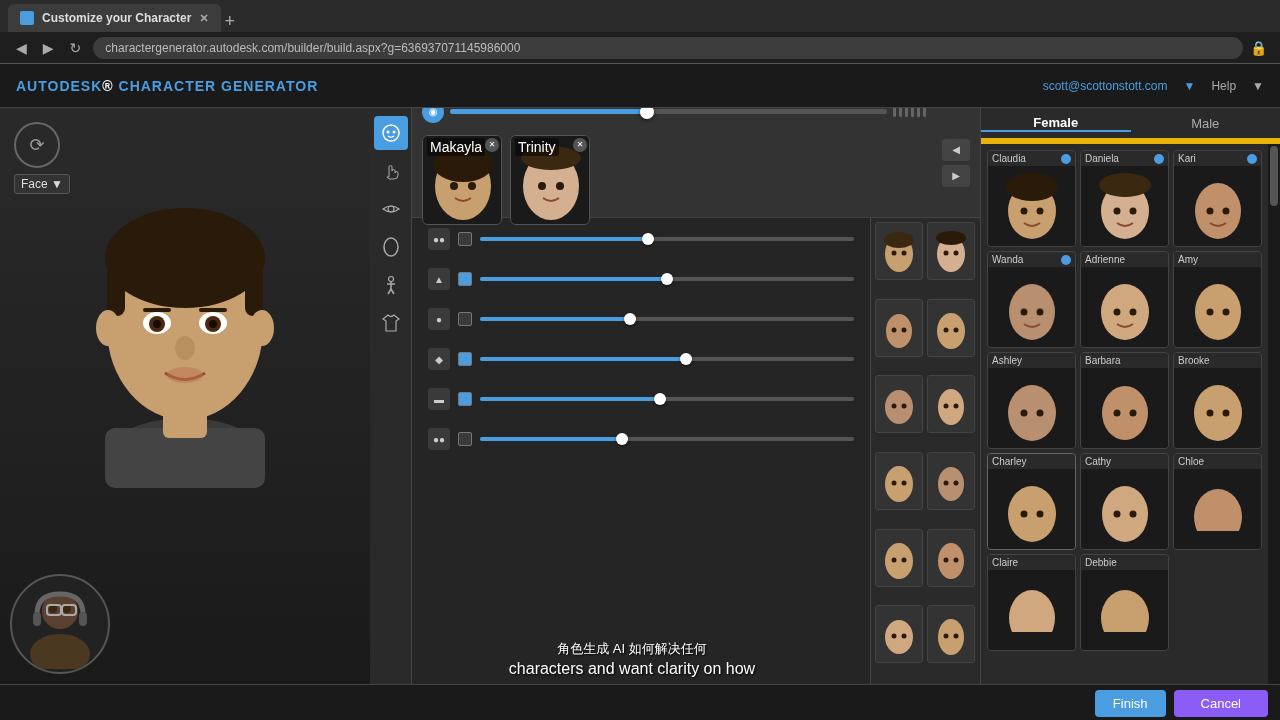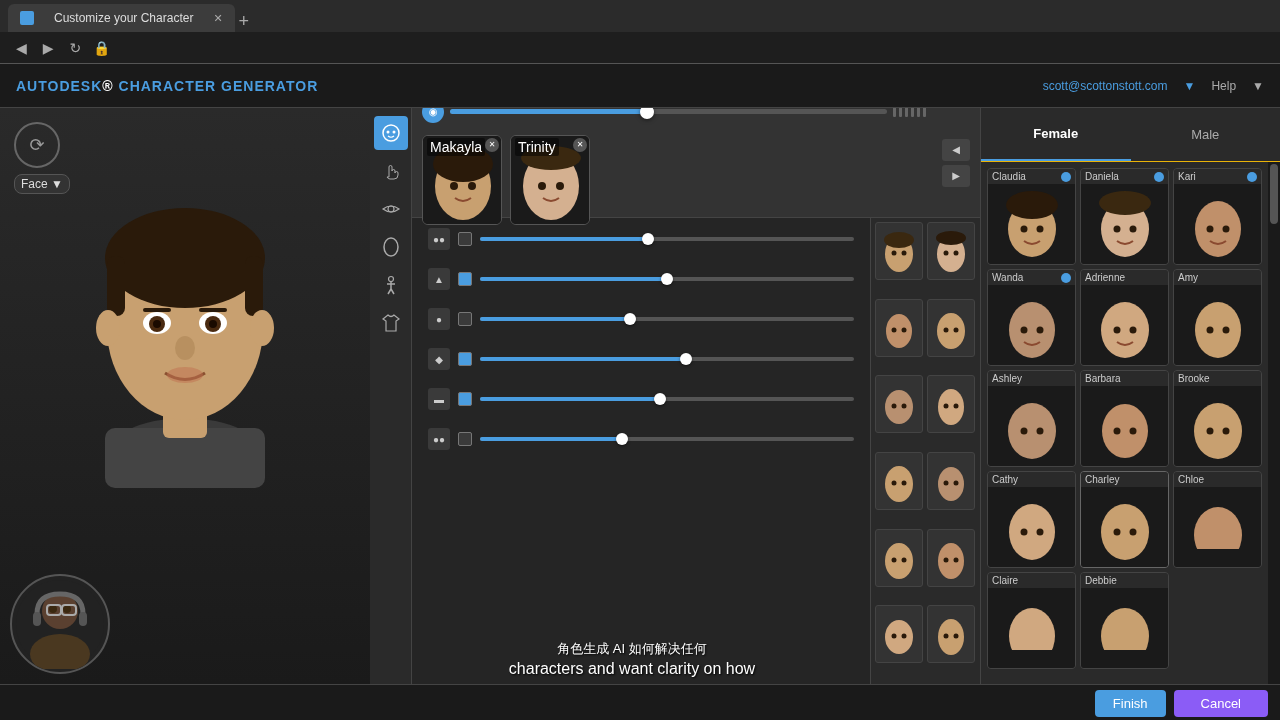--- a/index.html
+++ b/index.html
@@ -10,24 +10,25 @@
       display: flex;
       align-items: flex-end;
       padding: 0 8px;
     }
     .tab {
       background: #3c3c3c;
       height: 28px;
       display: flex;
       align-items: center;
       padding: 0 12px;
-      gap: 20px;
+      gap: 8px;
       font-size: 12px;
       color: #ddd;
       border-radius: 6px 6px 0 0;
+      font-weight: bold;
     }
     .tab .favicon {
       width: 14px; height: 14px;
       background: #4a9de0;
       border-radius: 2px;
       display: inline-block;
     }
     .tab .close-tab {
       font-size: 11px;
       color: #aaa;
@@ -110,21 +111,21 @@
     }
     .face-dropdown {
       position: absolute;
       top: 60px;
       left: 10px;
       background: #333;
       border: 1px solid #555;
       color: #ddd;
       font-size: 12px;
       padding: 2px 6px;
-      border-radius: 8px;
+      border-radius: 3px;
     }
     .character-3d {
       width: 100%;
       height: 100%;
       background: linear-gradient(180deg, #2a2a2a 0%, #1a1a1a 100%);
       display: flex;
       align-items: center;
       justify-content: center;
       position: relative;
       overflow: hidden;
@@ -333,22 +334,23 @@
     .char-list-panel {
       width: 300px;
       background: #2a2a2a;
       display: flex;
       flex-direction: column;
       border-left: 1px solid #444;
       flex-shrink: 0;
     }
     .gender-tabs {
       display: flex;
-      height: 54px;
-      border-bottom: 1px solid #eab308;
+      height: 36px;
+      border-bottom: 6px solid #eab308;
+      align-items: center;
     }
     .gender-tab {
       flex: 1;
       display: flex;
       align-items: center;
       justify-content: center;
       font-size: 13px;
       cursor: pointer;
       color: #aaa;
     }
@@ -469,20 +471,21 @@
     <span>Customize your Character</span>
     <span class="close-tab">✕</span>
   </div>
   <span style="color:#aaa;font-size:18px;margin-left:4px;cursor:pointer;">+</span>
 </div>
 
 <div class="address-bar">
   <span class="nav-btn">◀</span>
   <span class="nav-btn">▶</span>
   <span class="nav-btn">↻</span>
+  <input class="address-input" readonly="" style="color: rgb(187, 187, 187);" value="charactergenerator.autodesk.com/builder/build.aspx?g=636937071145986000">
   <span style="color:#aaa;font-size:14px;">🔒</span>
 </div>
 
 <div class="app-header">
   <div class="app-logo">
     <span>AUTODESK</span>® <span>CHARACTER GENERATOR</span>
   </div>
   <div class="header-right">
     <span style="color:#4a9de0;">scott@scottonstott.com</span>
     <span style="color:#4a9de0;">▼</span>
@@ -933,39 +936,39 @@
               <span>Brooke</span>
             </div>
           <div class="char-face-area">
             <svg width="68" height="78" viewBox="0 0 68 78">
                 <ellipse cx="34" cy="44" rx="24" ry="28" fill="#c8a070"></ellipse>
                 <circle cx="26" cy="44" r="3.5" fill="#2a1a0a"></circle>
                 <circle cx="42" cy="44" r="3.5" fill="#2a1a0a"></circle>
               </svg>
           </div>
         </div>
+        <div class="char-card" style="border-color:#666;">
+          <div class="char-card-header">
+              <span>Charley</span>
+            </div>
+          <div class="char-face-area">
+            <svg width="68" height="78" viewBox="0 0 68 78">
+                <ellipse cx="34" cy="44" rx="24" ry="28" fill="#c8a070"></ellipse>
+                <circle cx="26" cy="44" r="3.5" fill="#2a1a0a"></circle>
+                <circle cx="42" cy="44" r="3.5" fill="#2a1a0a"></circle>
+              </svg>
+          </div>
+        </div>
         <div class="char-card">
           <div class="char-card-header">
               <span>Cathy</span>
             </div>
           <div class="char-face-area">
             <svg width="68" height="78" viewBox="0 0 68 78">
                 <ellipse cx="34" cy="44" rx="23" ry="28" fill="#d0a880"></ellipse>
-                <circle cx="26" cy="44" r="3.5" fill="#2a1a0a"></circle>
-                <circle cx="42" cy="44" r="3.5" fill="#2a1a0a"></circle>
-              </svg>
-          </div>
-        </div>
-        <div class="char-card" style="border-color:#666;">
-          <div class="char-card-header">
-              <span>Charley</span>
-            </div>
-          <div class="char-face-area">
-            <svg width="68" height="78" viewBox="0 0 68 78">
-                <ellipse cx="34" cy="44" rx="24" ry="28" fill="#c8a070"></ellipse>
                 <circle cx="26" cy="44" r="3.5" fill="#2a1a0a"></circle>
                 <circle cx="42" cy="44" r="3.5" fill="#2a1a0a"></circle>
               </svg>
           </div>
         </div>
 
         <div class="char-card">
           <div class="char-card-header">
               <span>Chloe</span>
             </div>

